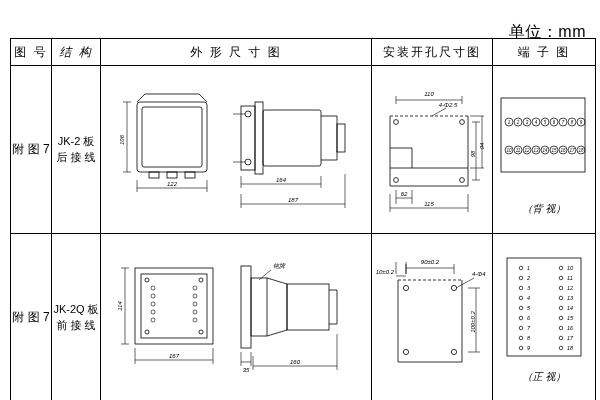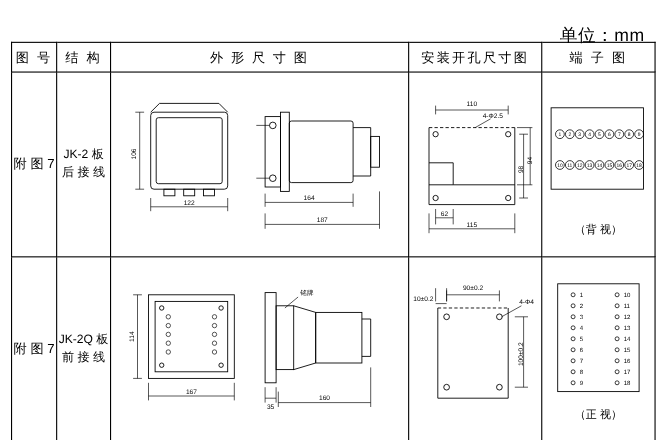--- a/index.html
+++ b/index.html
@@ -27,27 +27,27 @@
     vertical-align:middle;
     text-align:center;
   }
   table.main th{
     height:26px;
     font-weight:normal;
     font-size:12px;
     letter-spacing:2px;
   }
   .col-no{width:40px;}
-  .col-struct{width:48px;}
-  .col-outline{width:270px;font-family:Liberation Serif, serif;}
+  .col-struct{width:48px;font-style:italic;}
+  .col-outline{width:270px;}
   .col-hole{width:120px;}
   .col-term{width:102px;}
   .cell-no{font-size:12px;line-height:1.45;}
   .cell-struct{font-size:11px;line-height:1.4;}
-  .drawcell{position:relative;height:150px;}
+  .drawcell{position:relative;height:150px;font-style:italic;}
   svg{display:block;}
   .cap{
     font-size:10px;
     text-align:center;
   }
   .lbl{font-size:6px;}
 </style>
 </head>
 <body>
 

